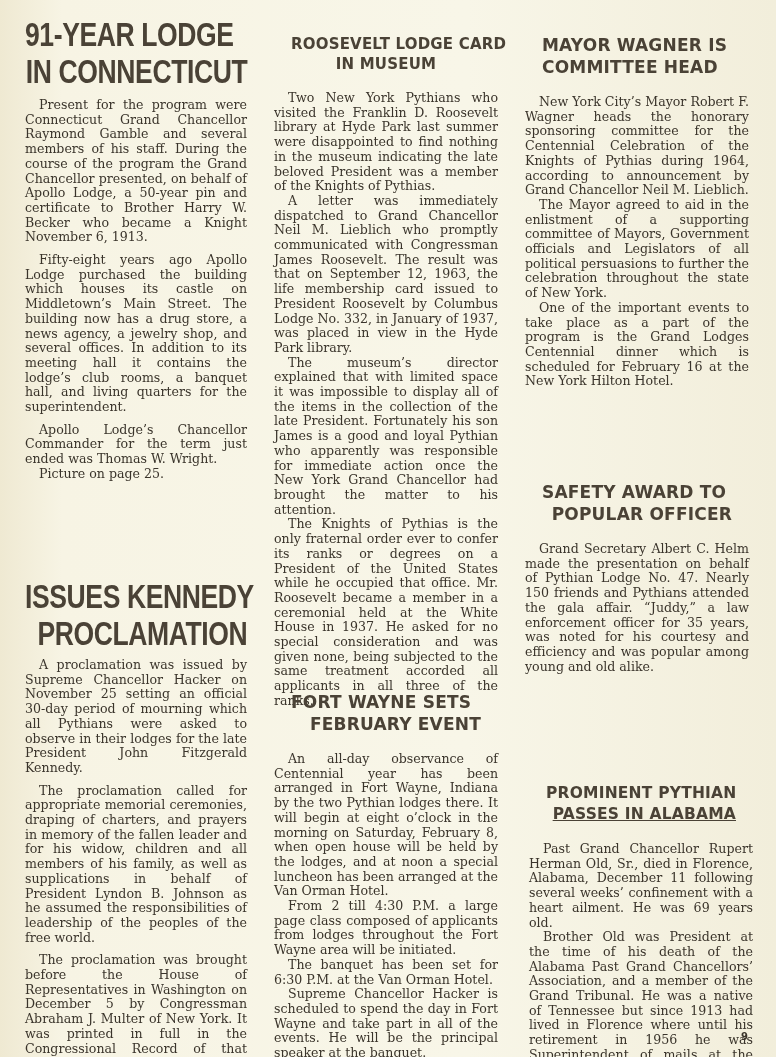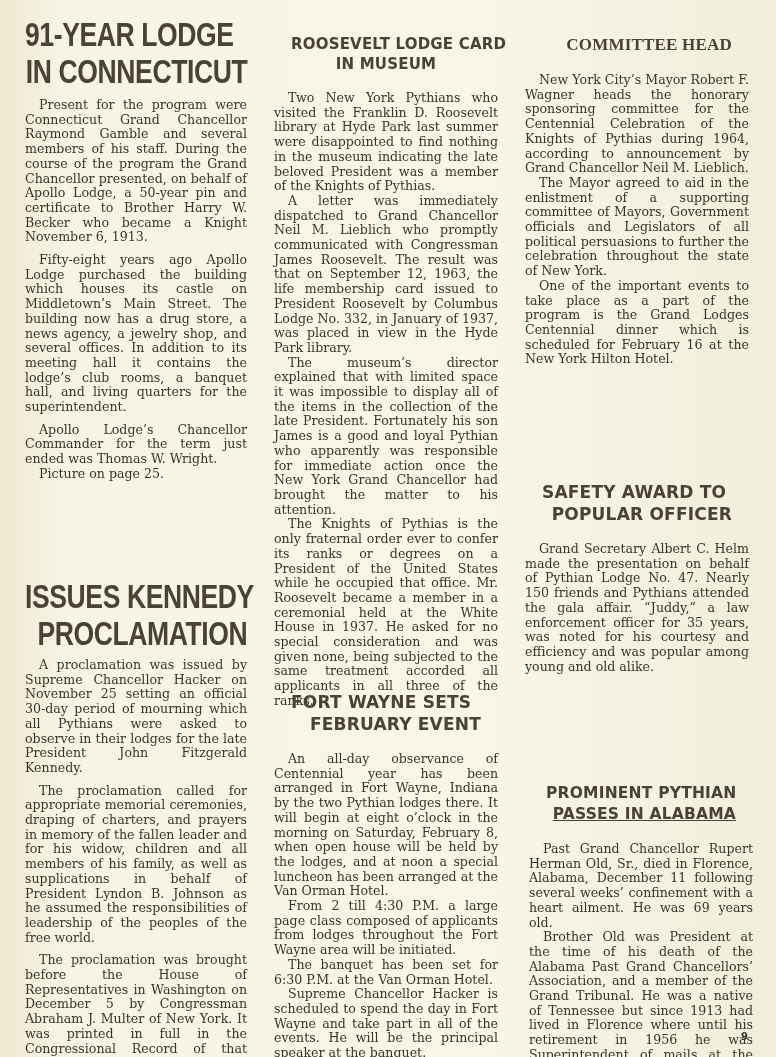--- a/index.html
+++ b/index.html
@@ -106,21 +106,22 @@
       <p>From 2 till 4:30 P.M. a large page class composed of applicants from lodges throughout the Fort Wayne area will be initiated.</p>
       <p>The banquet has been set for 6:30 P.M. at the Van Orman Hotel.</p>
       <p>Supreme Chancellor Hacker is scheduled to spend the day in Fort Wayne and take part in all of the events. He will be the principal speaker at the banquet.</p>
     </div>
   </article>
 </div>
 
 <div class="col col3">
   <article>
     <h2 class="hl-wide" style="font-size:17px; line-height:22px; padding-top:17px;">
-      <span class="l2" style="text-align:right;font-family:Liberation Serif, serif;">COMMITTEE HEAD</span>
+      <span class="l1">MAYOR WAGNER IS</span>
+      <span class="l2" style="">COMMITTEE HEAD</span>
     </h2>
     <div style="margin-top:8px">
       <p>New York City’s Mayor Robert F. Wagner heads the honorary sponsoring committee for the Centennial Celebration of the Knights of Pythias during 1964, according to announcement by Grand Chancellor Neil M. Lieblich.</p>
       <p>The Mayor agreed to aid in the enlistment of a supporting committee of Mayors, Government officials and Legislators of all political persuasions to further the celebration throughout the state of New York.</p>
       <p>One of the important events to take place as a part of the program is the Grand Lodges Centennial dinner which is scheduled for February 16 at the New York Hilton Hotel.</p>
     </div>
   </article>
 
   <article style="position:absolute; top:464px; left:0; width:224px;">
     <h2 class="hl-wide" style="font-size:17px; line-height:22px;">

